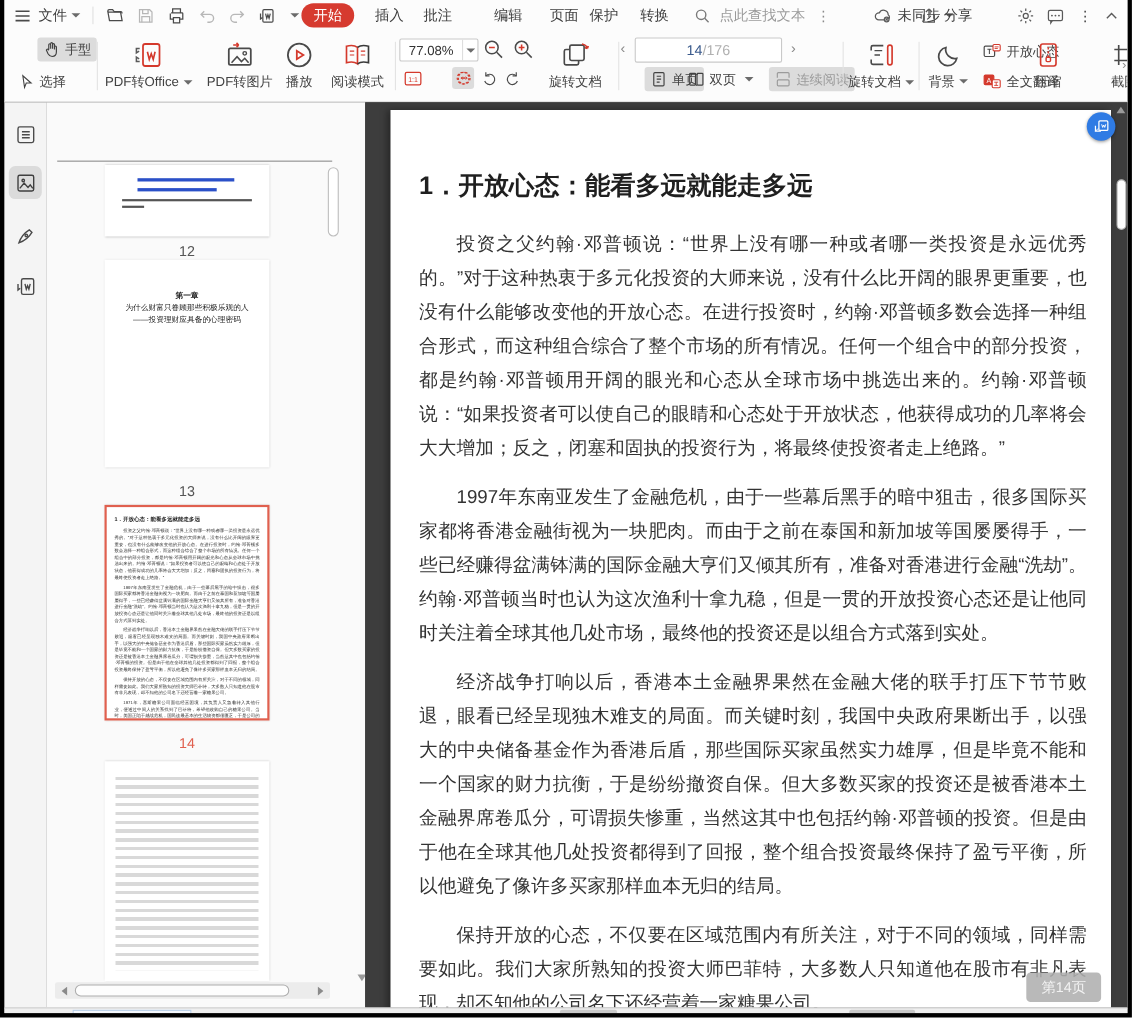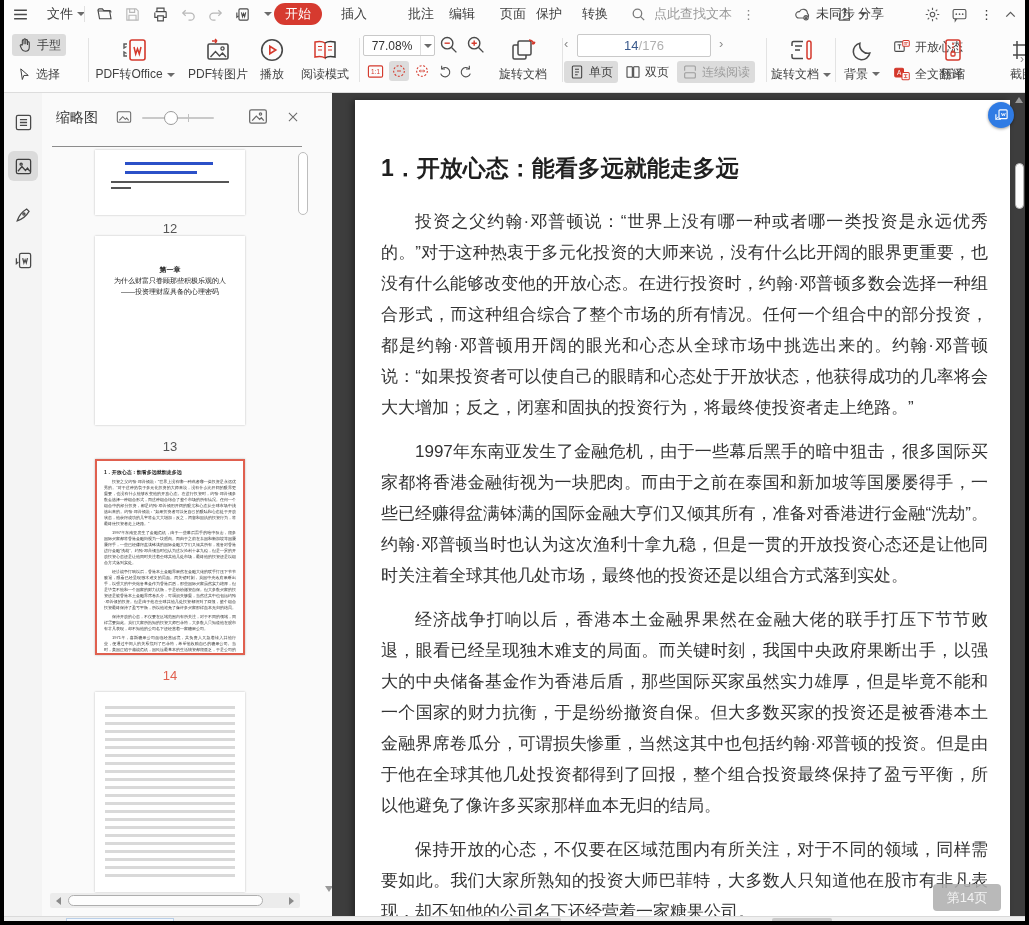--- a/index.html
+++ b/index.html
@@ -19,21 +19,21 @@
   .caret { width:0; height:0; border-left:4px solid transparent; border-right:4px solid transparent; border-top:4px solid #6b6b6b; margin-left:4px; }
   .kebabv { color:#8a8a8a; font-size:13px; letter-spacing:0; line-height:9px; }
 
   
   .toolbar { position:absolute; left:0; top:28px; right:0; height:65px; background:#fcfcfc; border-bottom:1px solid #dcdcdc; overflow:hidden; }
   .toolbar .tsep { position:absolute; top:10px; width:1px; height:44px; background:#e3e3e3; }
   .tbtn { position:absolute; display:flex; flex-direction:column; align-items:center; justify-content:center; color:#424242; font-size:12px; cursor:default; }
   .tbtn svg { display:block; }
   .tlabel { margin-top:3px; white-space:nowrap; display:flex; align-items:center; }
   .rowbtn { position:absolute; display:flex; align-items:center; gap:4px; font-size:12px; color:#424242; height:22px; padding:0 5px; border-radius:3px; }
-  .active-bg { background:#dcdcdc; }
+  .active-bg { background:#dcdcdc;margin-left:22px; }
   .muted { color:#9b9b9b; }
   .zoombox { position:absolute; left:359px; top:7px; width:72px; height:21px; border:1px solid #c9c9c9; border-radius:2px; background:#fff; display:flex; align-items:center; font-size:12px; color:#333; }
   .zoombox .zval { flex:1; text-align:center; }
   .zoombox .zdd { width:14px; height:100%; border-left:1px solid #dedede; display:flex; align-items:center; justify-content:center; }
   .pagebox { position:absolute; left:573px; top:6px; width:134px; height:23px; border:1px solid #c9c9c9; border-radius:2px; background:#fff; display:flex; align-items:center; justify-content:center; font-size:13px; }
   .pagebox .cur { color:#3a5a8c; }
   .pagebox .tot { color:#b0b0b0; }
   .navarrow { position:absolute; top:8px; color:#8a8a8a; font-size:13px; }
   .smico { position:absolute; top:33px; width:20px; height:20px; border-radius:3px; display:flex; align-items:center; justify-content:center; }
 
@@ -85,21 +85,21 @@
 <body>
 
 <div class="window">
 
   <div class="menubar">
     <div class="mi icon16" style="left:8px">
       <svg viewBox="0 0 24 24" fill="none" stroke="#4a4a4a" stroke-width="2">
           <path d="M3 6h18M3 12h18M3 18h18"></path>
         </svg>
     </div>
-    <div class="mi" style="left:43px">
+    <div class="mi" style="left:31px">
       <span>文件</span>
       <span class="caret"></span>
     </div>
     <div class="vsep" style="left:80px"></div>
 
     <div class="mi icon16" style="left:92px">
       <svg viewBox="0 0 24 24" fill="none" stroke="#4a4a4a" stroke-width="1.6">
           <path d="M3 7V5.5A1.5 1.5 0 0 1 4.5 4H9l2 2.5h8.5A1.5 1.5 0 0 1 21 8v1"></path>
           <path d="M3 7h16.2l2 11H5z"></path>
         </svg>
@@ -138,21 +138,21 @@
     <div class="mi" style="left:256px">
         <span class="caret"></span>
       </div>
 
     <div class="tab-pill" style="left:270px; width:48px">
       <span>开始</span>
     </div>
     <div class="mi tab" style="left:333px">
         <span>插入</span>
       </div>
-    <div class="mi tab" style="left:400px">
+    <div class="mi tab" style="left:377px">
         <span>批注</span>
       </div>
     <div class="mi tab" style="left:441px">
         <span>编辑</span>
       </div>
     <div class="mi tab" style="left:492px">
         <span>页面</span>
       </div>
     <div class="mi tab" style="left:528px">
         <span>保护</span>
@@ -452,45 +452,20 @@
       <div class="sbtn" style="top:152px">
         <svg viewBox="0 0 24 24" fill="none" stroke="#4a4a4a" stroke-width="1.6">
             <rect x="7" y="3" width="14" height="18" rx="2"></rect>
             <path d="M11 9l1.5 6 1.5-4 1.5 4L17 9"></path>
             <path d="M3 9v7l2.5-2"></path>
           </svg>
       </div>
     </div>
 
     <div class="thumbpanel">
-      <div class="tp-header">
-        <span>缩略图</span>
-        <span style="margin-left:8px">
-          <svg width="16" height="14" viewBox="0 0 24 20" fill="none" stroke="#6a6a6a" stroke-width="1.6">
-              <rect x="2" y="2" width="20" height="16" rx="2"></rect>
-              <path d="M5 15l5-5.5 4 4 2-2 3 3.5"></path>
-            </svg>
-        </span>
-        <span class="slider-track">
-          <span class="slider-handle"></span>
-          <span class="slider-tick"></span>
-        </span>
-        <span style="margin-left:24px">
-          <svg width="20" height="17" viewBox="0 0 24 20" fill="none" stroke="#6a6a6a" stroke-width="1.5">
-              <rect x="2" y="2" width="20" height="16" rx="2"></rect>
-              <circle cx="15" cy="7" r="1.4"></circle>
-              <path d="M5 15l5-5.5 4 4 2-2 3 3.5"></path>
-            </svg>
-        </span>
-        <span style="margin-left:8px">
-          <svg width="14" height="14" viewBox="0 0 24 24" fill="none" stroke="#6a6a6a" stroke-width="1.8">
-              <path d="M5 5l14 14M19 5 5 19"></path>
-            </svg>
-        </span>
-      </div>
       <div class="tp-div"></div>
 
       <div class="thumb" style="top:57px; height:65px">
         <span class="bluebar" style="left:30px; top:12px; width:88px"></span>
         <span class="bluebar" style="left:30px; top:21px; width:72px"></span>
         <span class="graybar" style="left:16px; top:31px; width:118px; height:2px"></span>
         <span class="graybar" style="left:16px; top:37px; width:20px; height:2px"></span>
       </div>
       <div class="tnum" style="top:128px">12</div>
 

